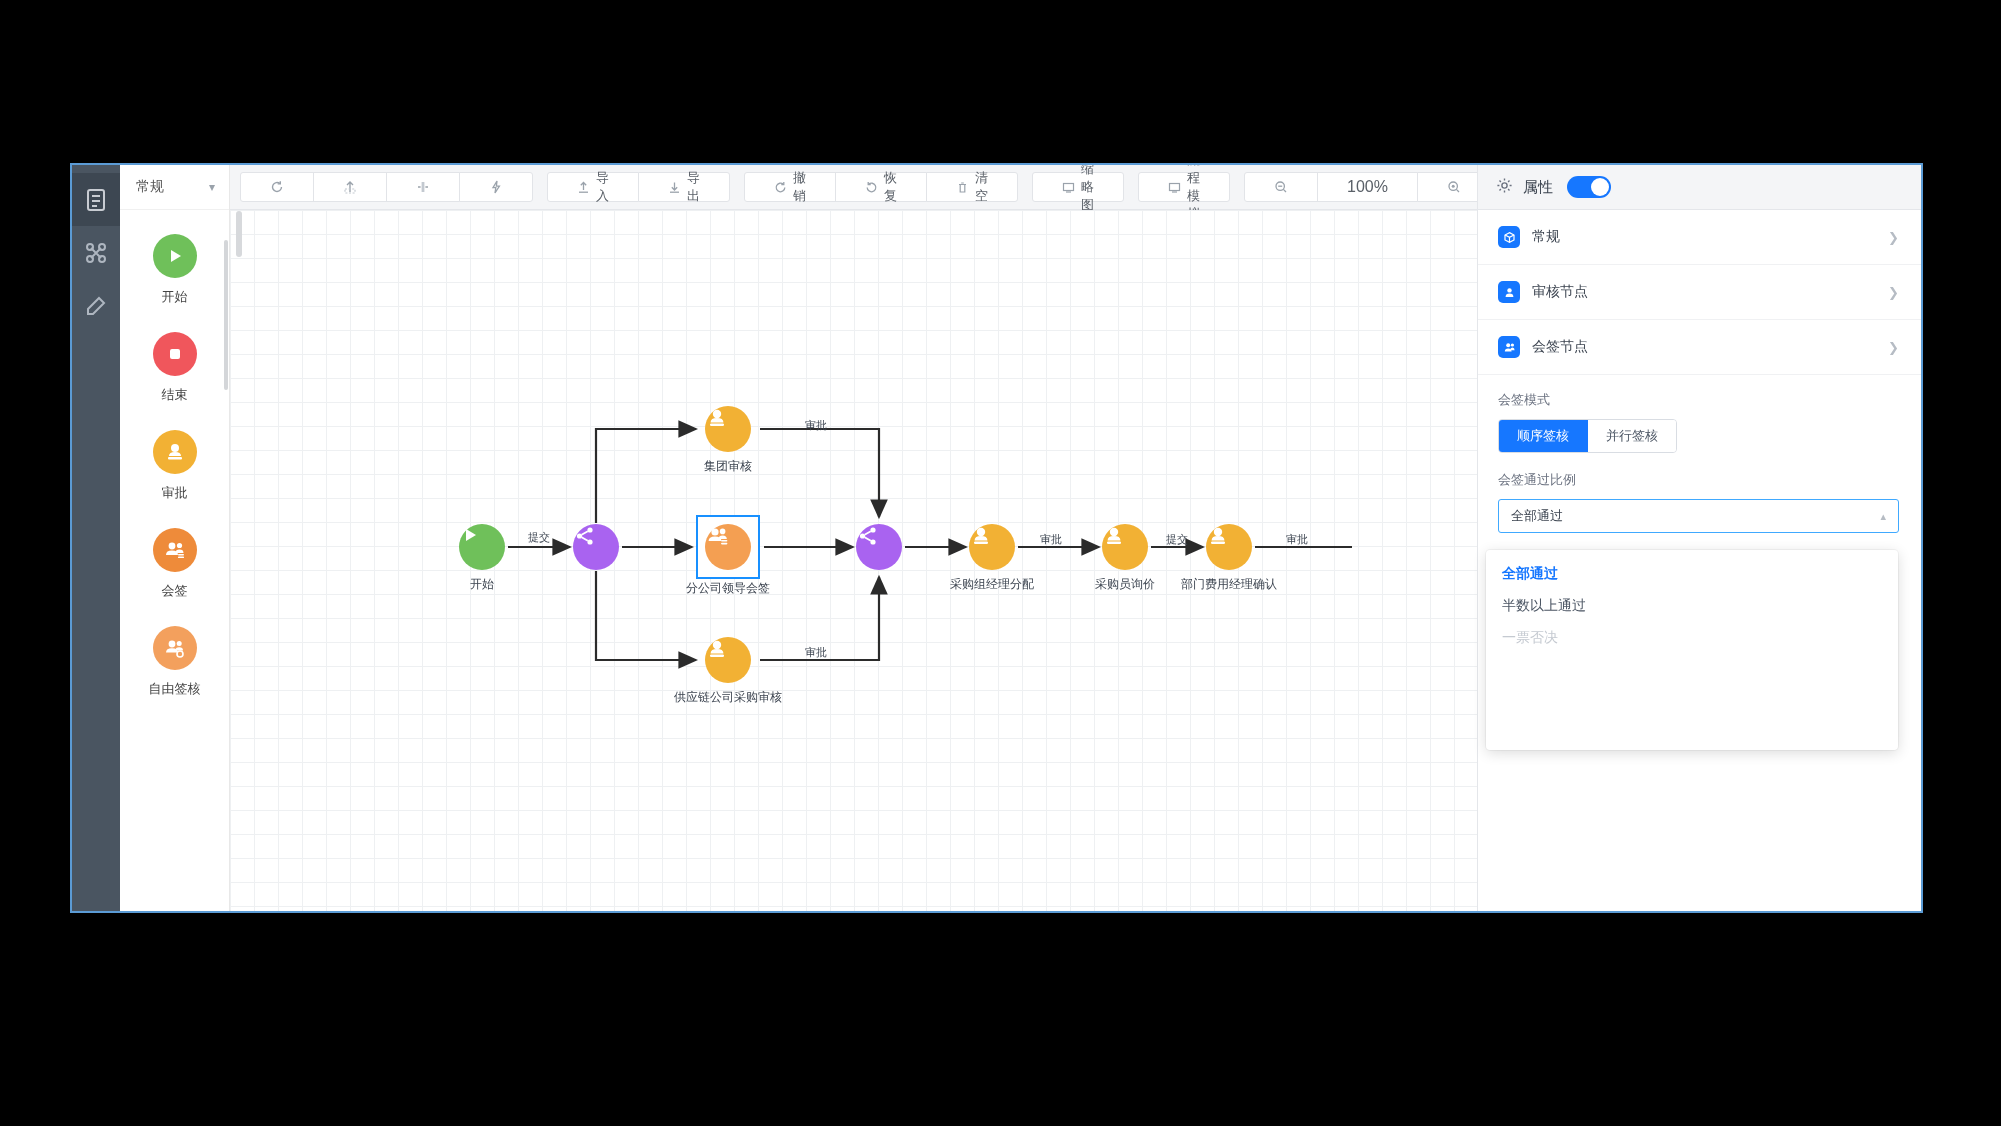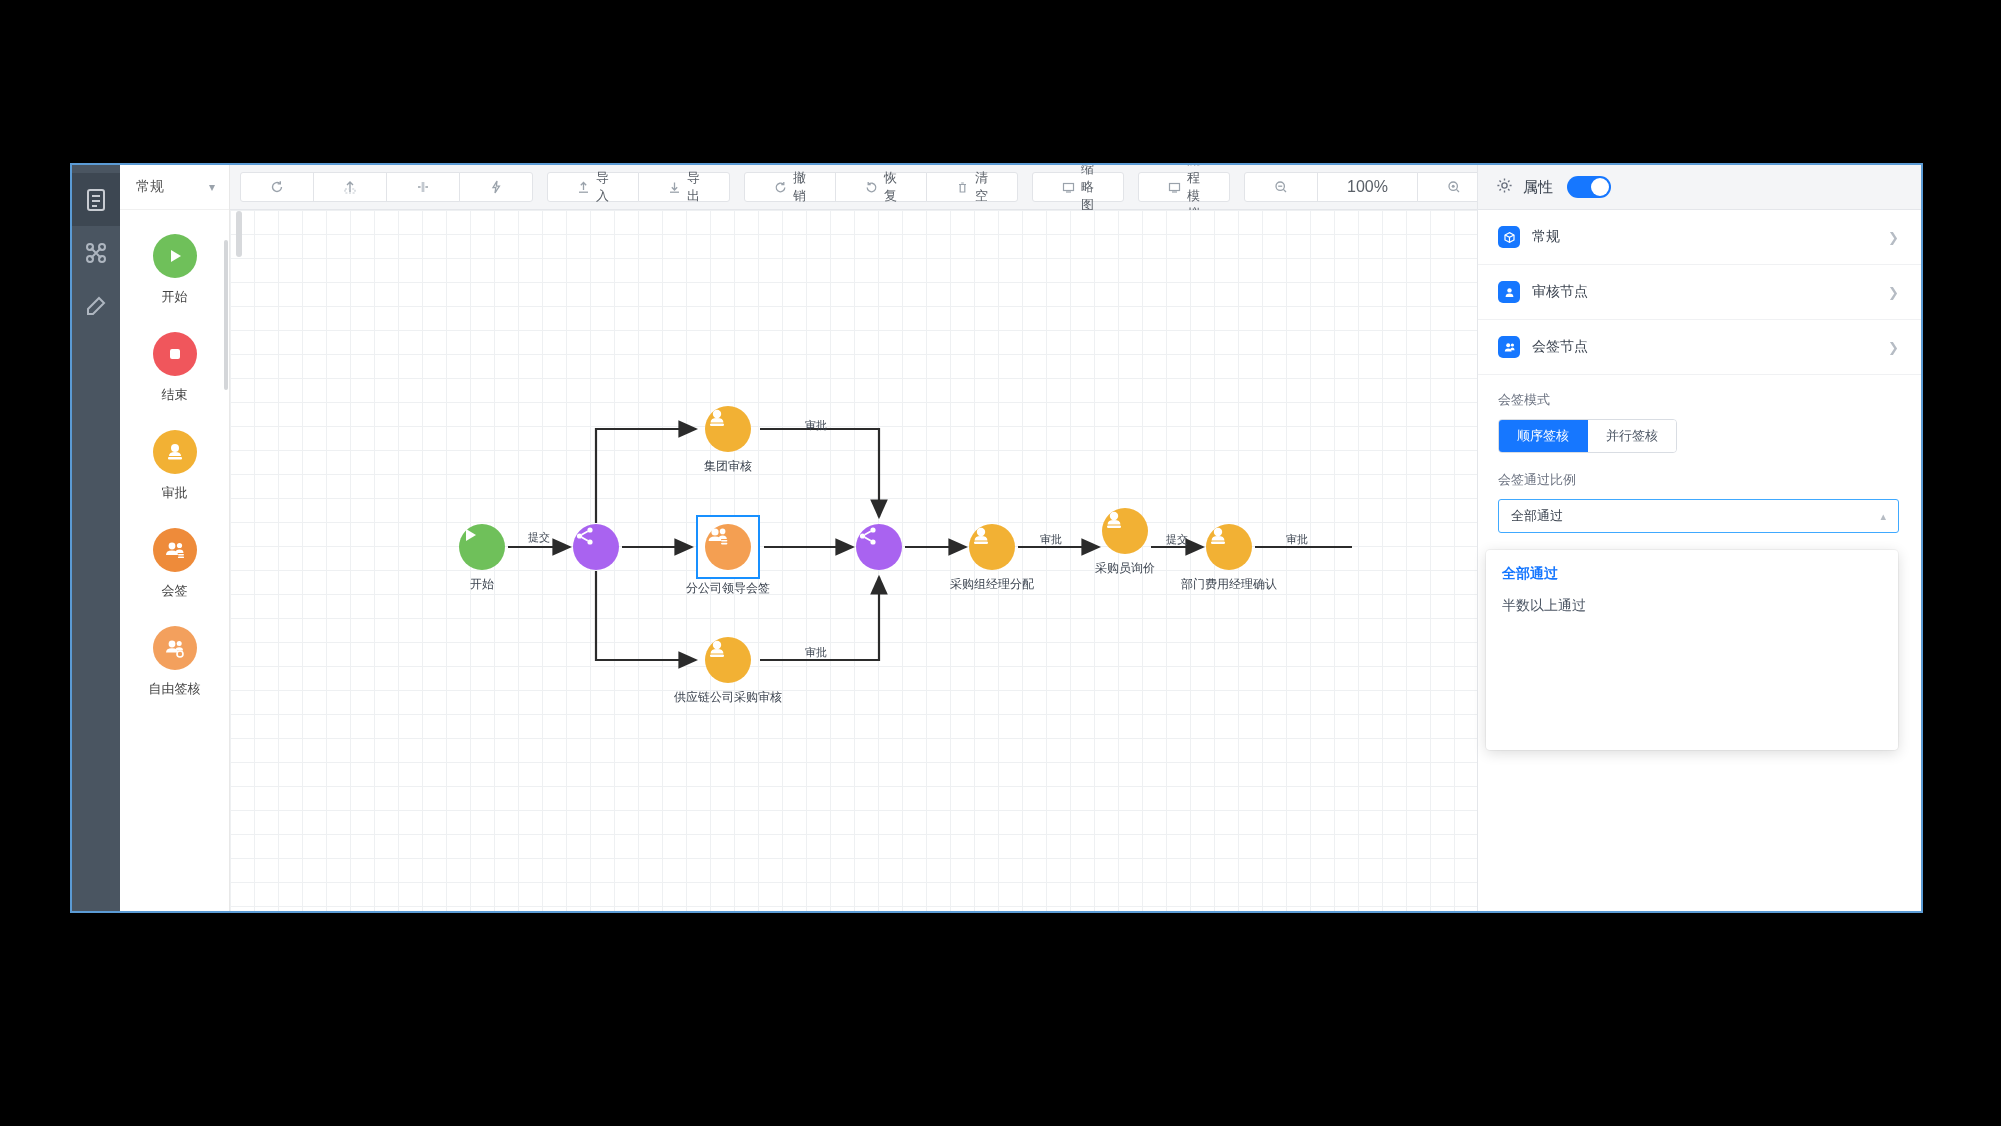--- a/index.html
+++ b/index.html
@@ -605,21 +605,21 @@
           <div class="inner node-circle" style="background:#f2b134">
             <svg width="24" height="24" viewBox="0 0 24 24">
                 <circle cx="12" cy="8" r="4.2" fill="#fff"></circle>
                 <path d="M5.6 16.4 Q5.6 12 12 12 Q18.4 12 18.4 16.4 Z" fill="#fff"></path>
                 <rect x="5" y="17.4" width="14" height="2.6" rx="1.2" fill="#fff"></rect>
               </svg>
           </div>
           <div class="node-label">采购组经理分配</div>
         </div>
 
-        <div class="node" style="left:895px;top:321px">
+        <div class="node" style="left:895px;top:337px">
           <div class="inner node-circle" style="background:#f2b134">
             <svg width="24" height="24" viewBox="0 0 24 24">
                 <circle cx="12" cy="8" r="4.2" fill="#fff"></circle>
                 <path d="M5.6 16.4 Q5.6 12 12 12 Q18.4 12 18.4 16.4 Z" fill="#fff"></path>
                 <rect x="5" y="17.4" width="14" height="2.6" rx="1.2" fill="#fff"></rect>
               </svg>
           </div>
           <div class="node-label">采购员询价</div>
         </div>
 
@@ -697,15 +697,16 @@
       <div class="select-box">
         <span>全部通过</span>
         <span class="caret">▴</span>
       </div>
     </div>
 
     <div class="dropdown">
       <div class="arrow"></div>
       <div class="dd-item selected">全部通过</div>
       <div class="dd-item">半数以上通过</div>
+      <div class="dd-item faded">一票否决</div>
     </div>
   </div>
 </div>
 
 </body></html>

